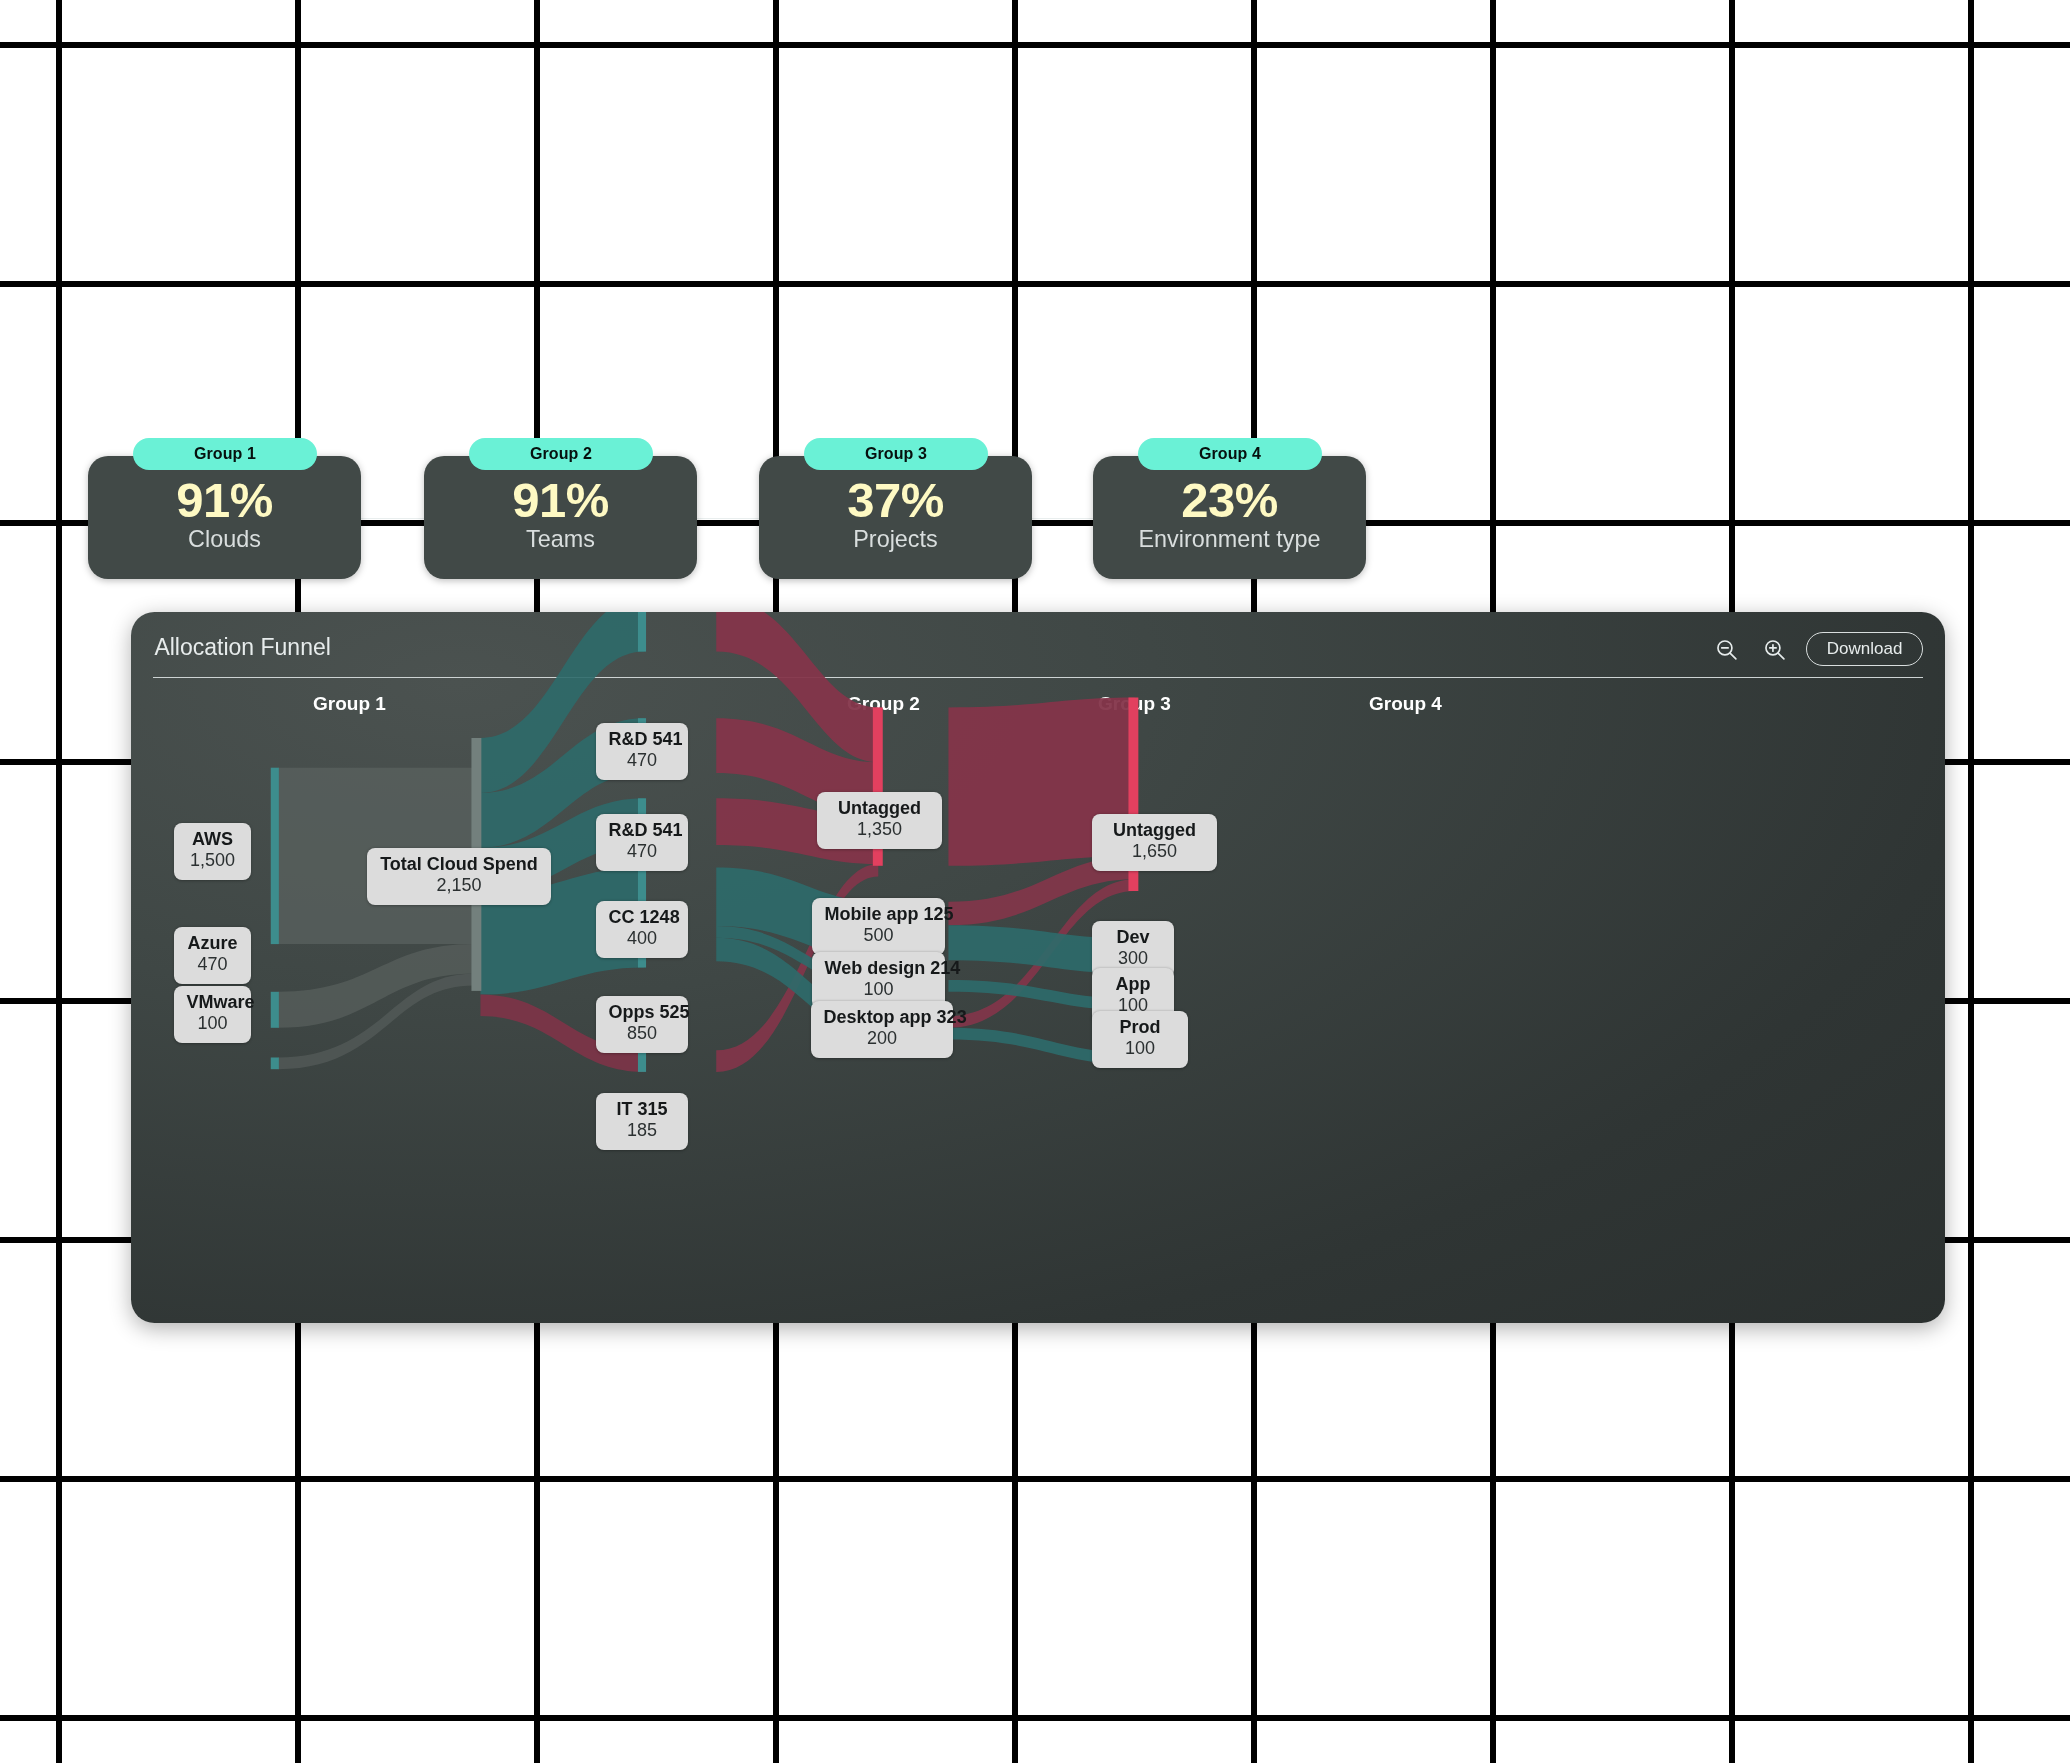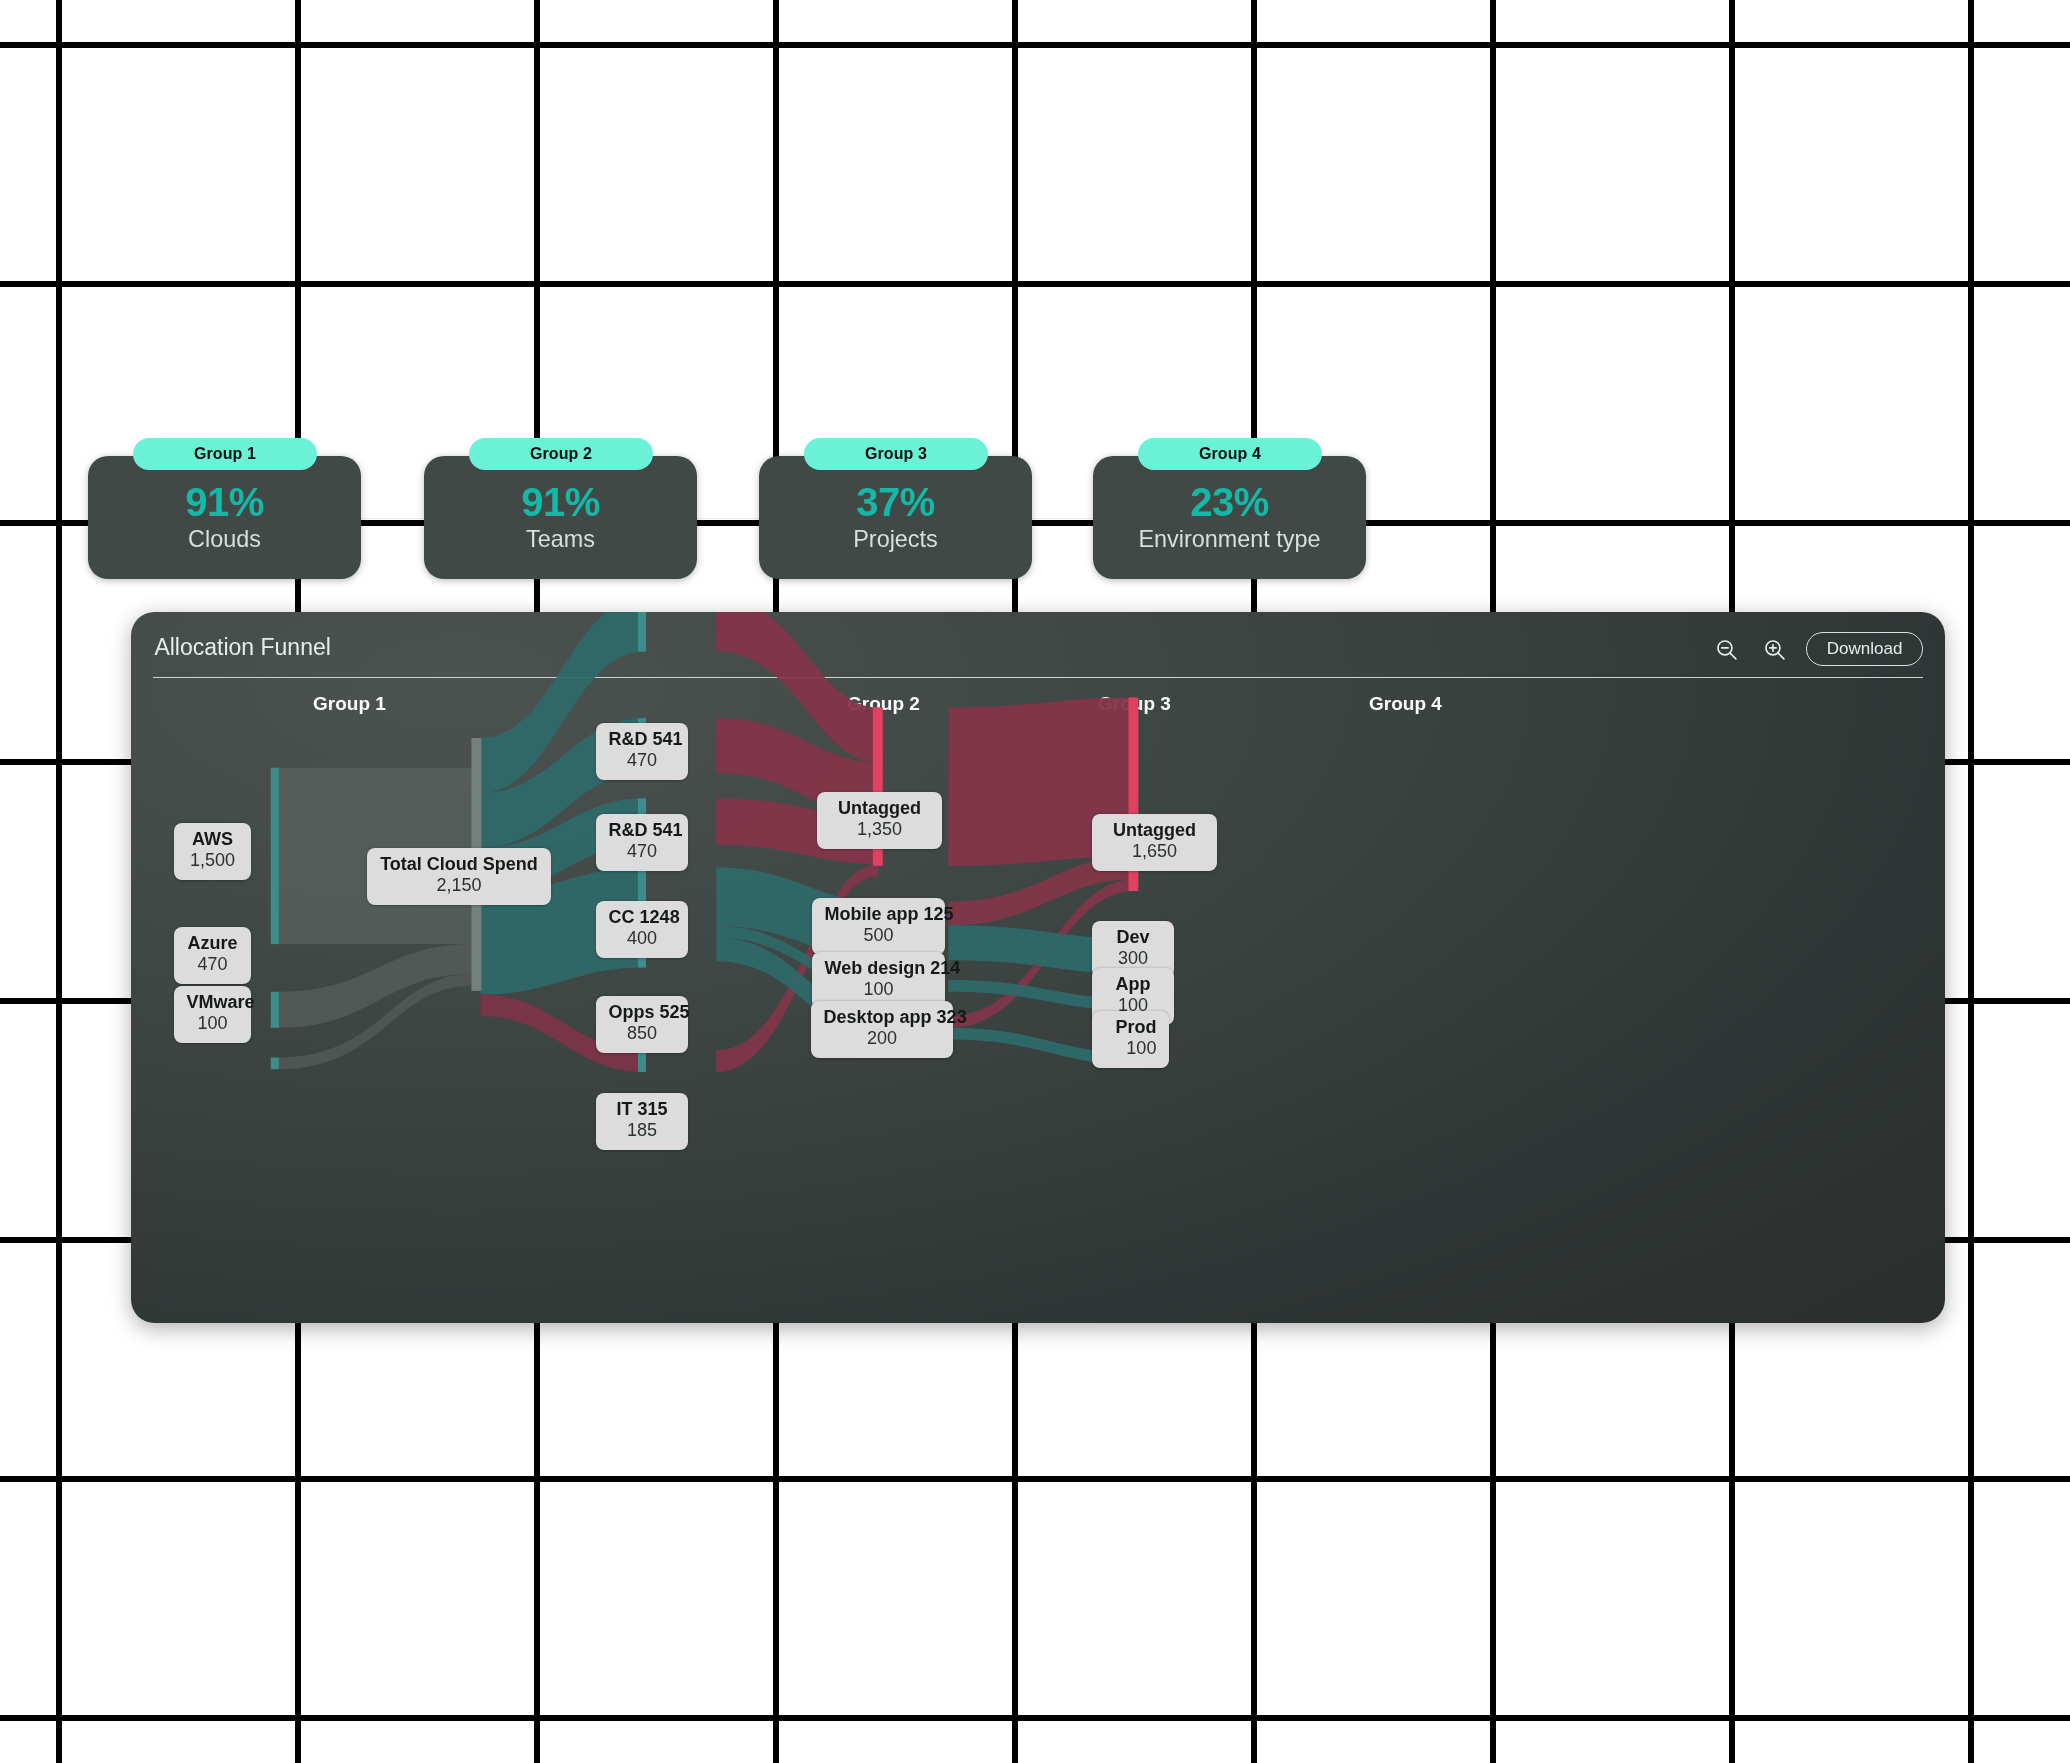--- a/index.html
+++ b/index.html
@@ -29,23 +29,23 @@
   }
   .stat-card {
     position: absolute;
     top: 18px;
     height: 123px;
     border-radius: 20px;
     background: #414947;
     box-shadow: 0 1.8px 7.2px rgba(0,0,0,.25);
   }
   .stat-card .pct {
-    position: absolute; left: 0; right: 0; top: 24px;
+    position: absolute; left: 0; right: 0; top: 16px;
     text-align: center;
-    font-size: 40px; font-weight: 700; color: #14b8a6;
+    font-size: 49px; font-weight: 700; color: #fef9c3;
     letter-spacing: -0.5px;
   }
   .stat-card .sub {
     position: absolute; left: 0; right: 0; top: 70px;
     text-align: center;
     font-size: 23.4px; font-weight: 400; color: #d9dede;
   }
   .stat-chip {
     position: absolute;
     top: -18px;
@@ -355,20 +355,20 @@
     <div class="node-chip" style="left:961px; top:309px; width:82px;">
       <span class="n-name">Dev</span>
       <span class="n-val">300</span>
     </div>
 
     <div class="node-chip" style="left:961px; top:356px; width:82px;">
       <span class="n-name">App</span>
       <span class="n-val">100</span>
     </div>
 
-    <div class="node-chip" style="left:961px; top:399px; width:77px;text-align:right;">
+    <div class="node-chip" style="left:961px; top:399px; width:96px;">
       <span class="n-name">Prod</span>
       <span class="n-val">100</span>
     </div>
 
   </div>
 </div>
 
 
 </body></html>

